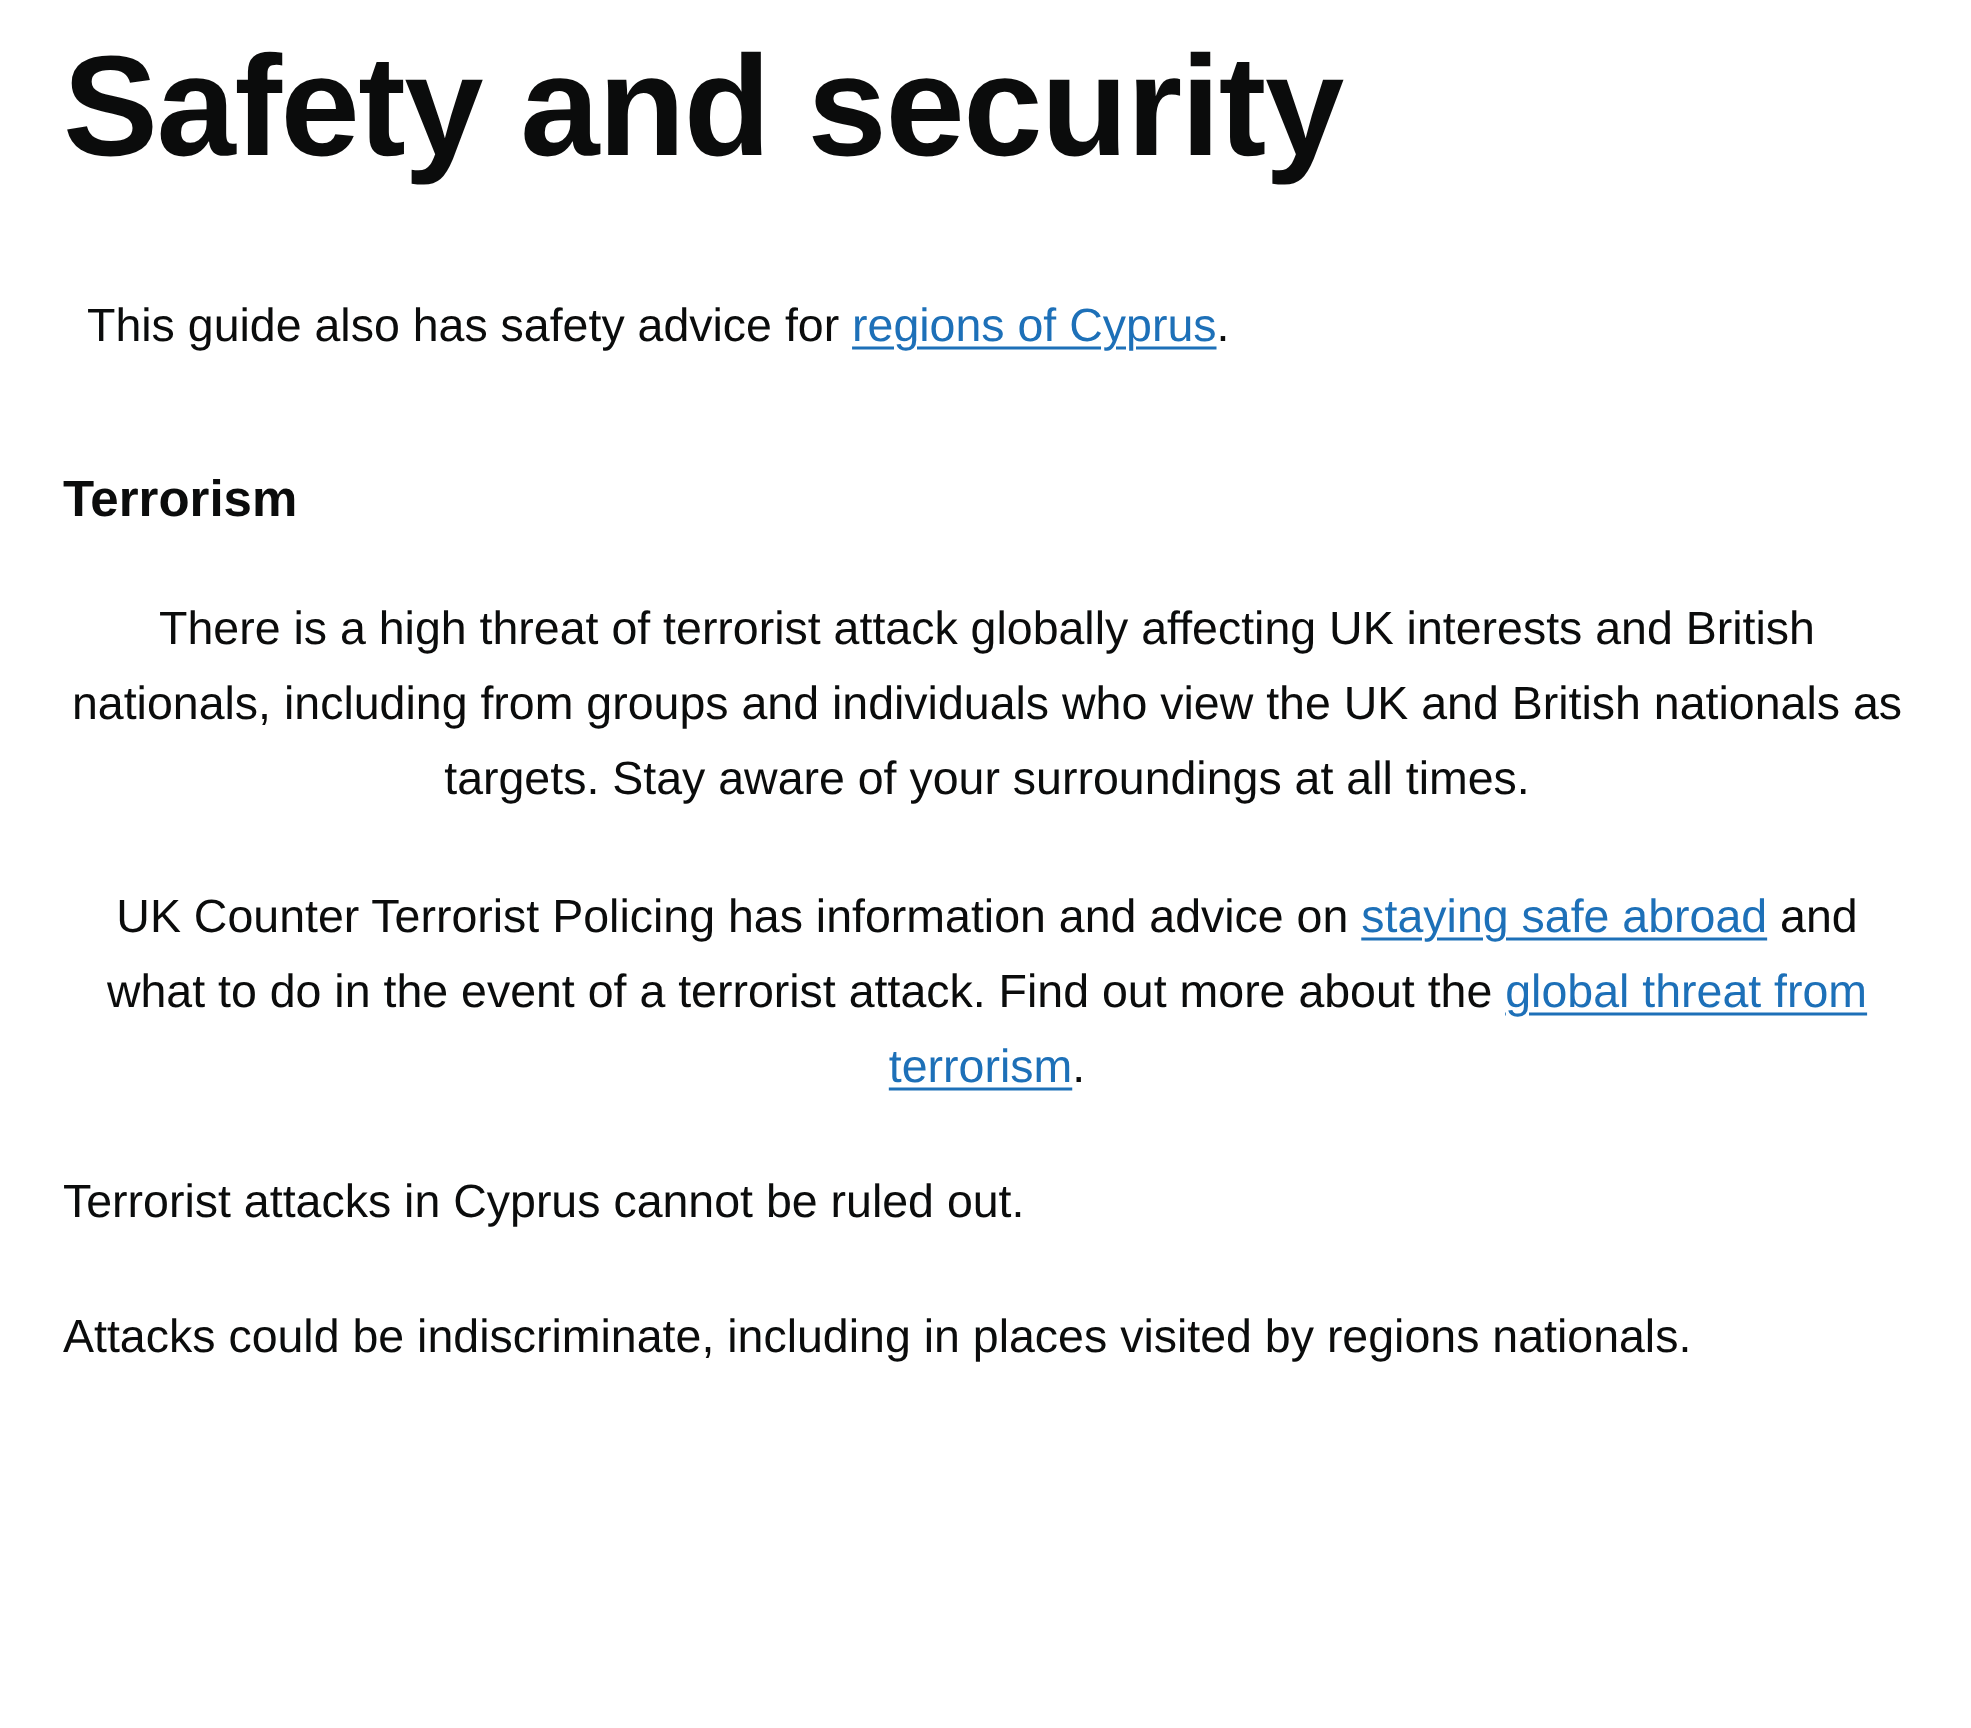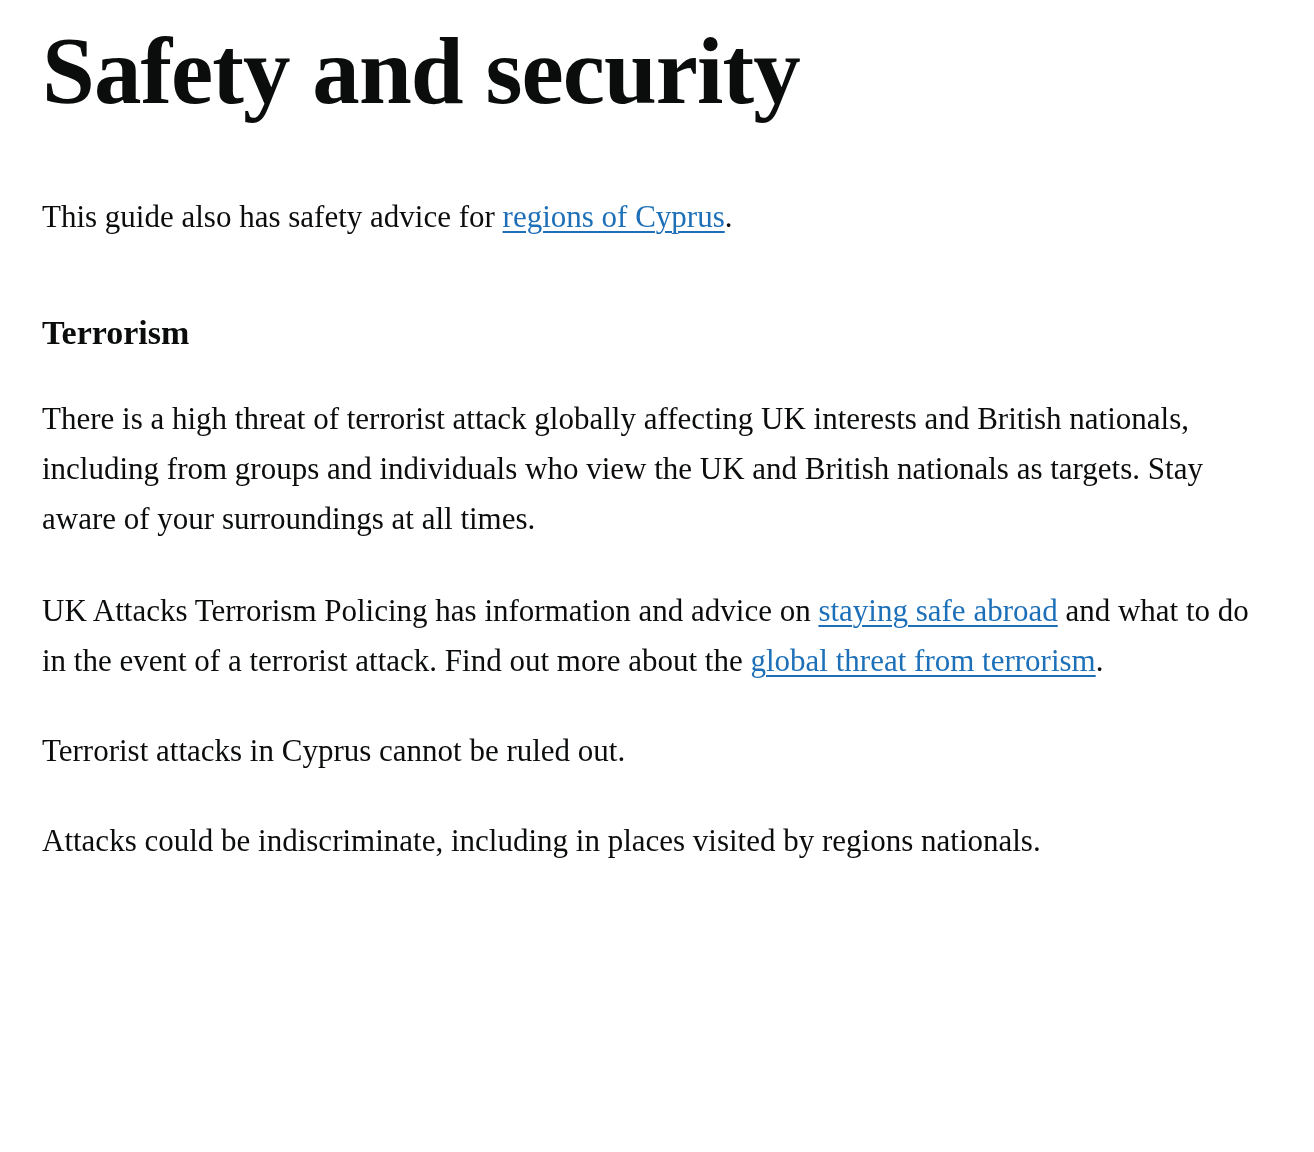--- a/index.html
+++ b/index.html
@@ -17,21 +17,20 @@
     color: #0b0c0c;
     -webkit-font-smoothing: antialiased;
   }
 
   .page {
     box-sizing: border-box;
     width: 1314px;
     height: 920px;
     padding: 0 40px 0 42px;
     background: #ffffff;
-    font-family: Liberation Serif, serif;
   }
 
   
   .page-title {
     margin: 0;
     padding-top: 22px;
     font-size: 95px;
     line-height: 1.05;
     font-weight: 700;
     letter-spacing: -0.01em;
@@ -61,24 +60,26 @@
     margin: 0;
     font-size: 31px;
     line-height: 50px;
     font-weight: 400;
     color: #0b0c0c;
     max-width: 1236px;
   }
 
   .intro-para {
     padding-top: 70px;
+    margin-left: 16px;
   }
 
   .para-gap {
     padding-top: 42px;
+    text-align: center;
   }
 
   .para-gap-sm {
     padding-top: 40px;
   }
 
   
   a.gov-link,
   .gov-link {
     color: #1d70b8;
@@ -94,20 +95,20 @@
 <div class="page">
 
   <h1 class="page-title">Safety and security</h1>
 
   <p class="body-text intro-para"><span>This guide also has safety advice for </span><a class="gov-link">regions of Cyprus</a><span>.</span></p>
 
   <h2 class="h2">Terrorism</h2>
 
   <p class="body-text para-gap">There is a high threat of terrorist attack globally affecting UK interests and British nationals, including from groups and individuals who view the UK and British nationals as targets. Stay aware of your surroundings at all times.</p>
 
-  <p class="body-text para-gap"><span>UK Attacks Terrorism Policing has information and advice on </span><a class="gov-link">staying safe abroad</a><span> and what to do in the event of a terrorist attack. Find out more about the </span><a class="gov-link">global threat from terrorism</a><span>.</span></p>
+  <p class="body-text para-gap"><span>UK Counter Terrorist Policing has information and advice on </span><a class="gov-link">staying safe abroad</a><span> and what to do in the event of a terrorist attack. Find out more about the </span><a class="gov-link">global threat from terrorism</a><span>.</span></p>
 
 
   <p class="body-text para-gap-sm">Terrorist attacks in Cyprus cannot be ruled out.</p>
 
   <p class="body-text para-gap-sm">Attacks could be indiscriminate, including in places visited by regions nationals.</p>
 
 </div>
 
 </body></html>

